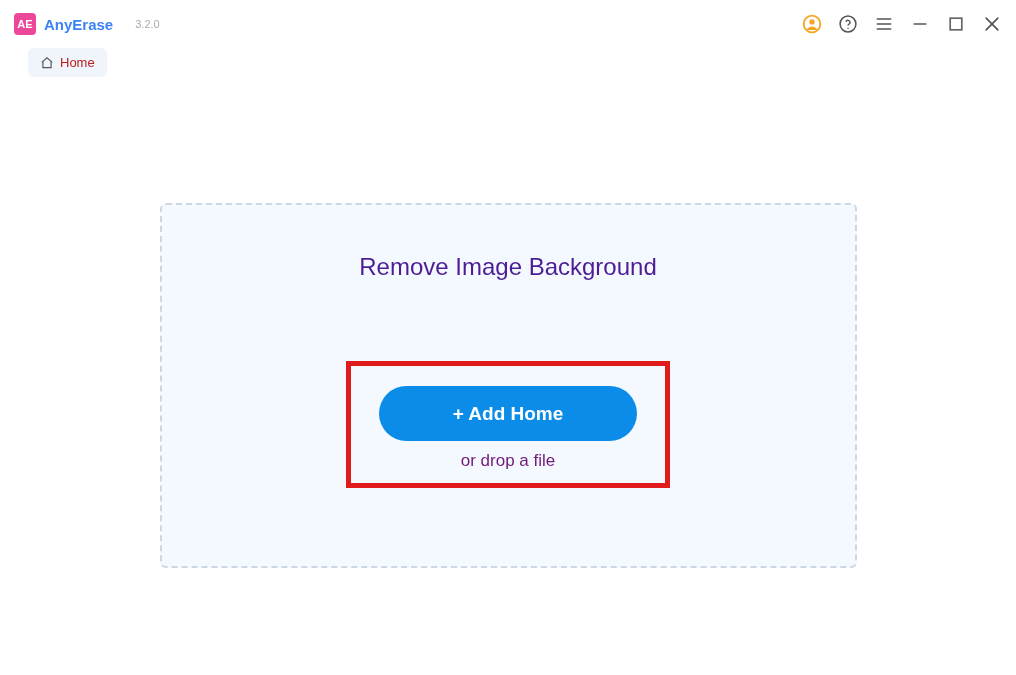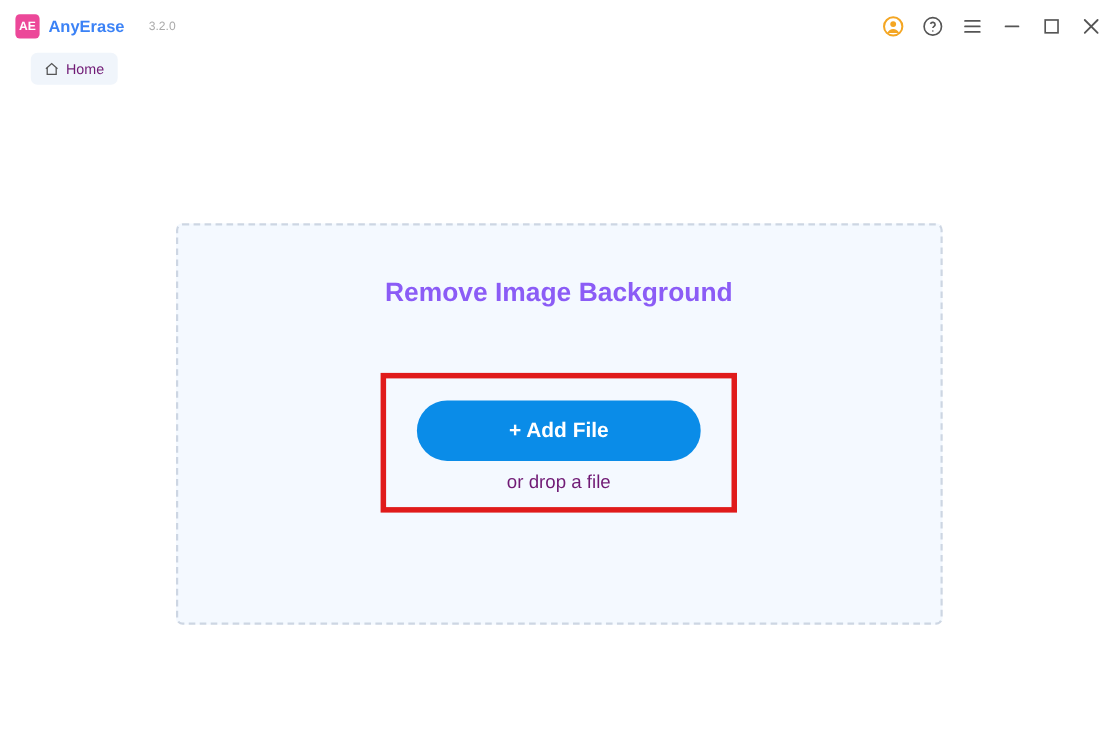--- a/index.html
+++ b/index.html
@@ -71,21 +71,21 @@
     }
     .home-btn {
       display: inline-flex;
       align-items: center;
       gap: 6px;
       background: #f0f5fb;
       border: none;
       border-radius: 6px;
       padding: 7px 12px;
       font-size: 13px;
-      color: #701a75;
+      color: #b91c1c;
       cursor: pointer;
     }
     .home-btn svg {
       width: 14px;
       height: 14px;
     }
     .main {
       display: flex;
       justify-content: center;
       padding-top: 116px;
@@ -97,23 +97,23 @@
       border-radius: 6px;
       background: #f4f9ff;
       display: flex;
       flex-direction: column;
       align-items: center;
       padding-top: 48px;
       position: relative;
     }
     .panel-title {
       font-size: 24px;
-      font-weight: 700;
-      color: #8b5cf6;
-      margin-bottom: 58px;
+      font-weight: 400;
+      color: #4c1d95;
+      margin-bottom: 80px;
     }
     .highlight-box {
       border: 5px solid #e01b1b;
       padding: 20px 28px 12px 28px;
       display: flex;
       flex-direction: column;
       align-items: center;
     }
     .add-file-btn {
       width: 258px;
@@ -203,17 +203,17 @@
       <path d="M5 10v10h14V10"></path>
     </svg>
     <span>Home</span>
   </button>
 </div>
 
 <div class="main">
   <div class="drop-panel">
     <div class="panel-title">Remove Image Background</div>
     <div class="highlight-box">
-      <button class="add-file-btn">+ Add File</button>
+      <button class="add-file-btn">+ Add Home</button>
       <div class="drop-hint">or drop a file</div>
     </div>
   </div>
 </div>
 
 </body></html>

